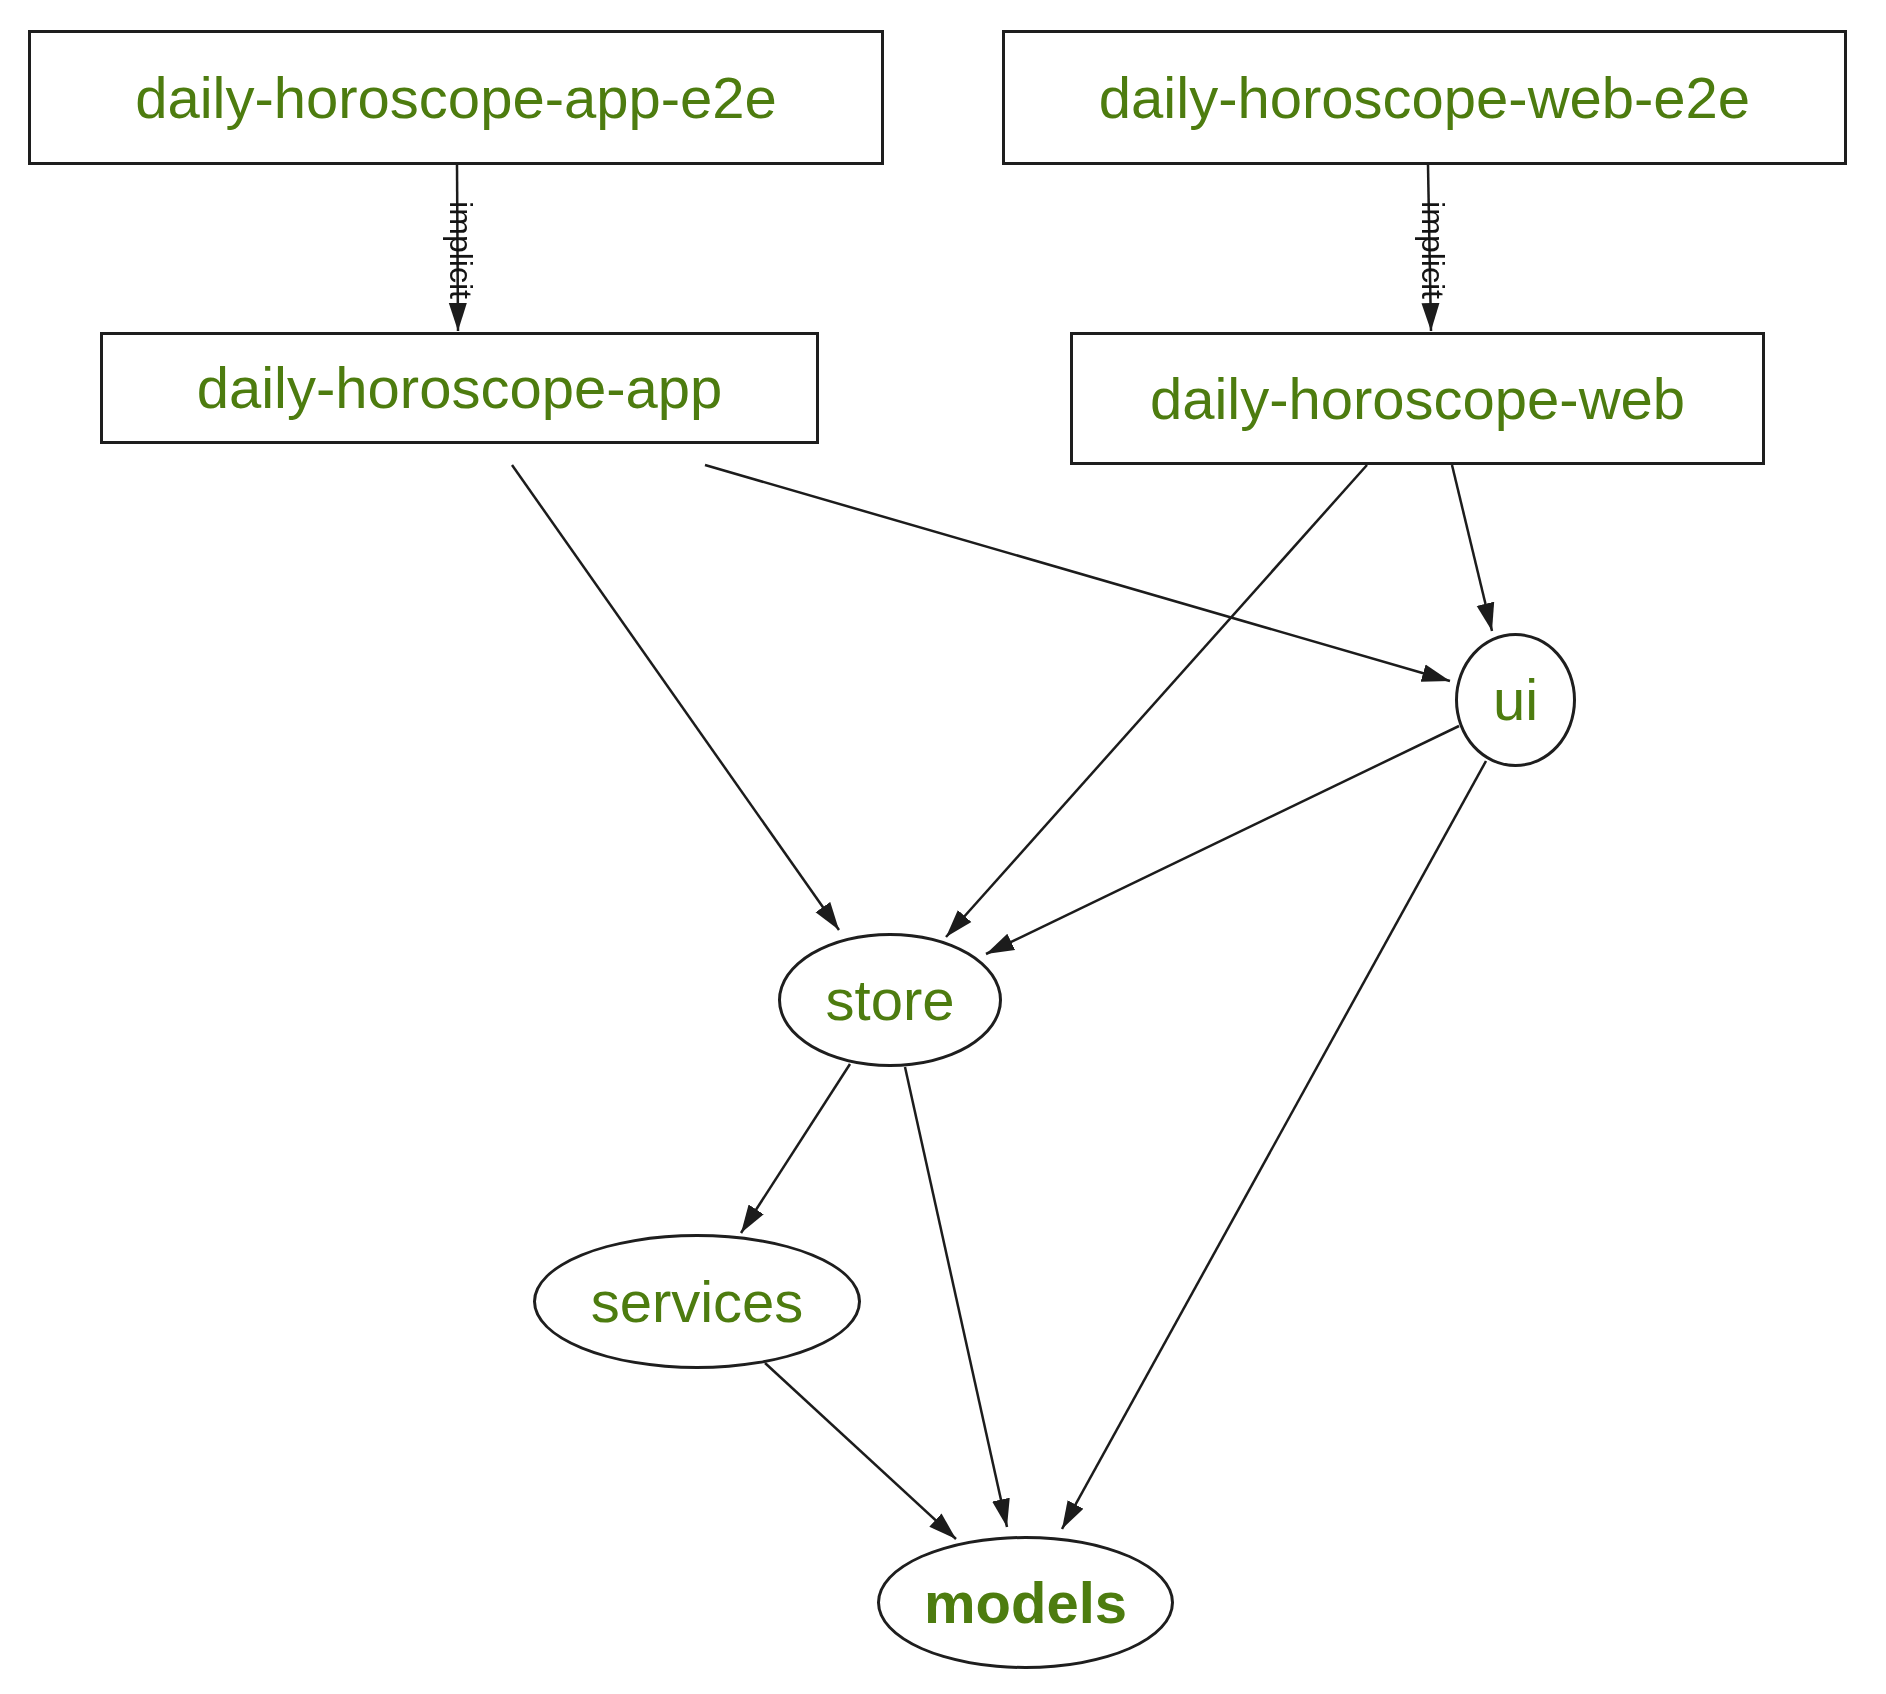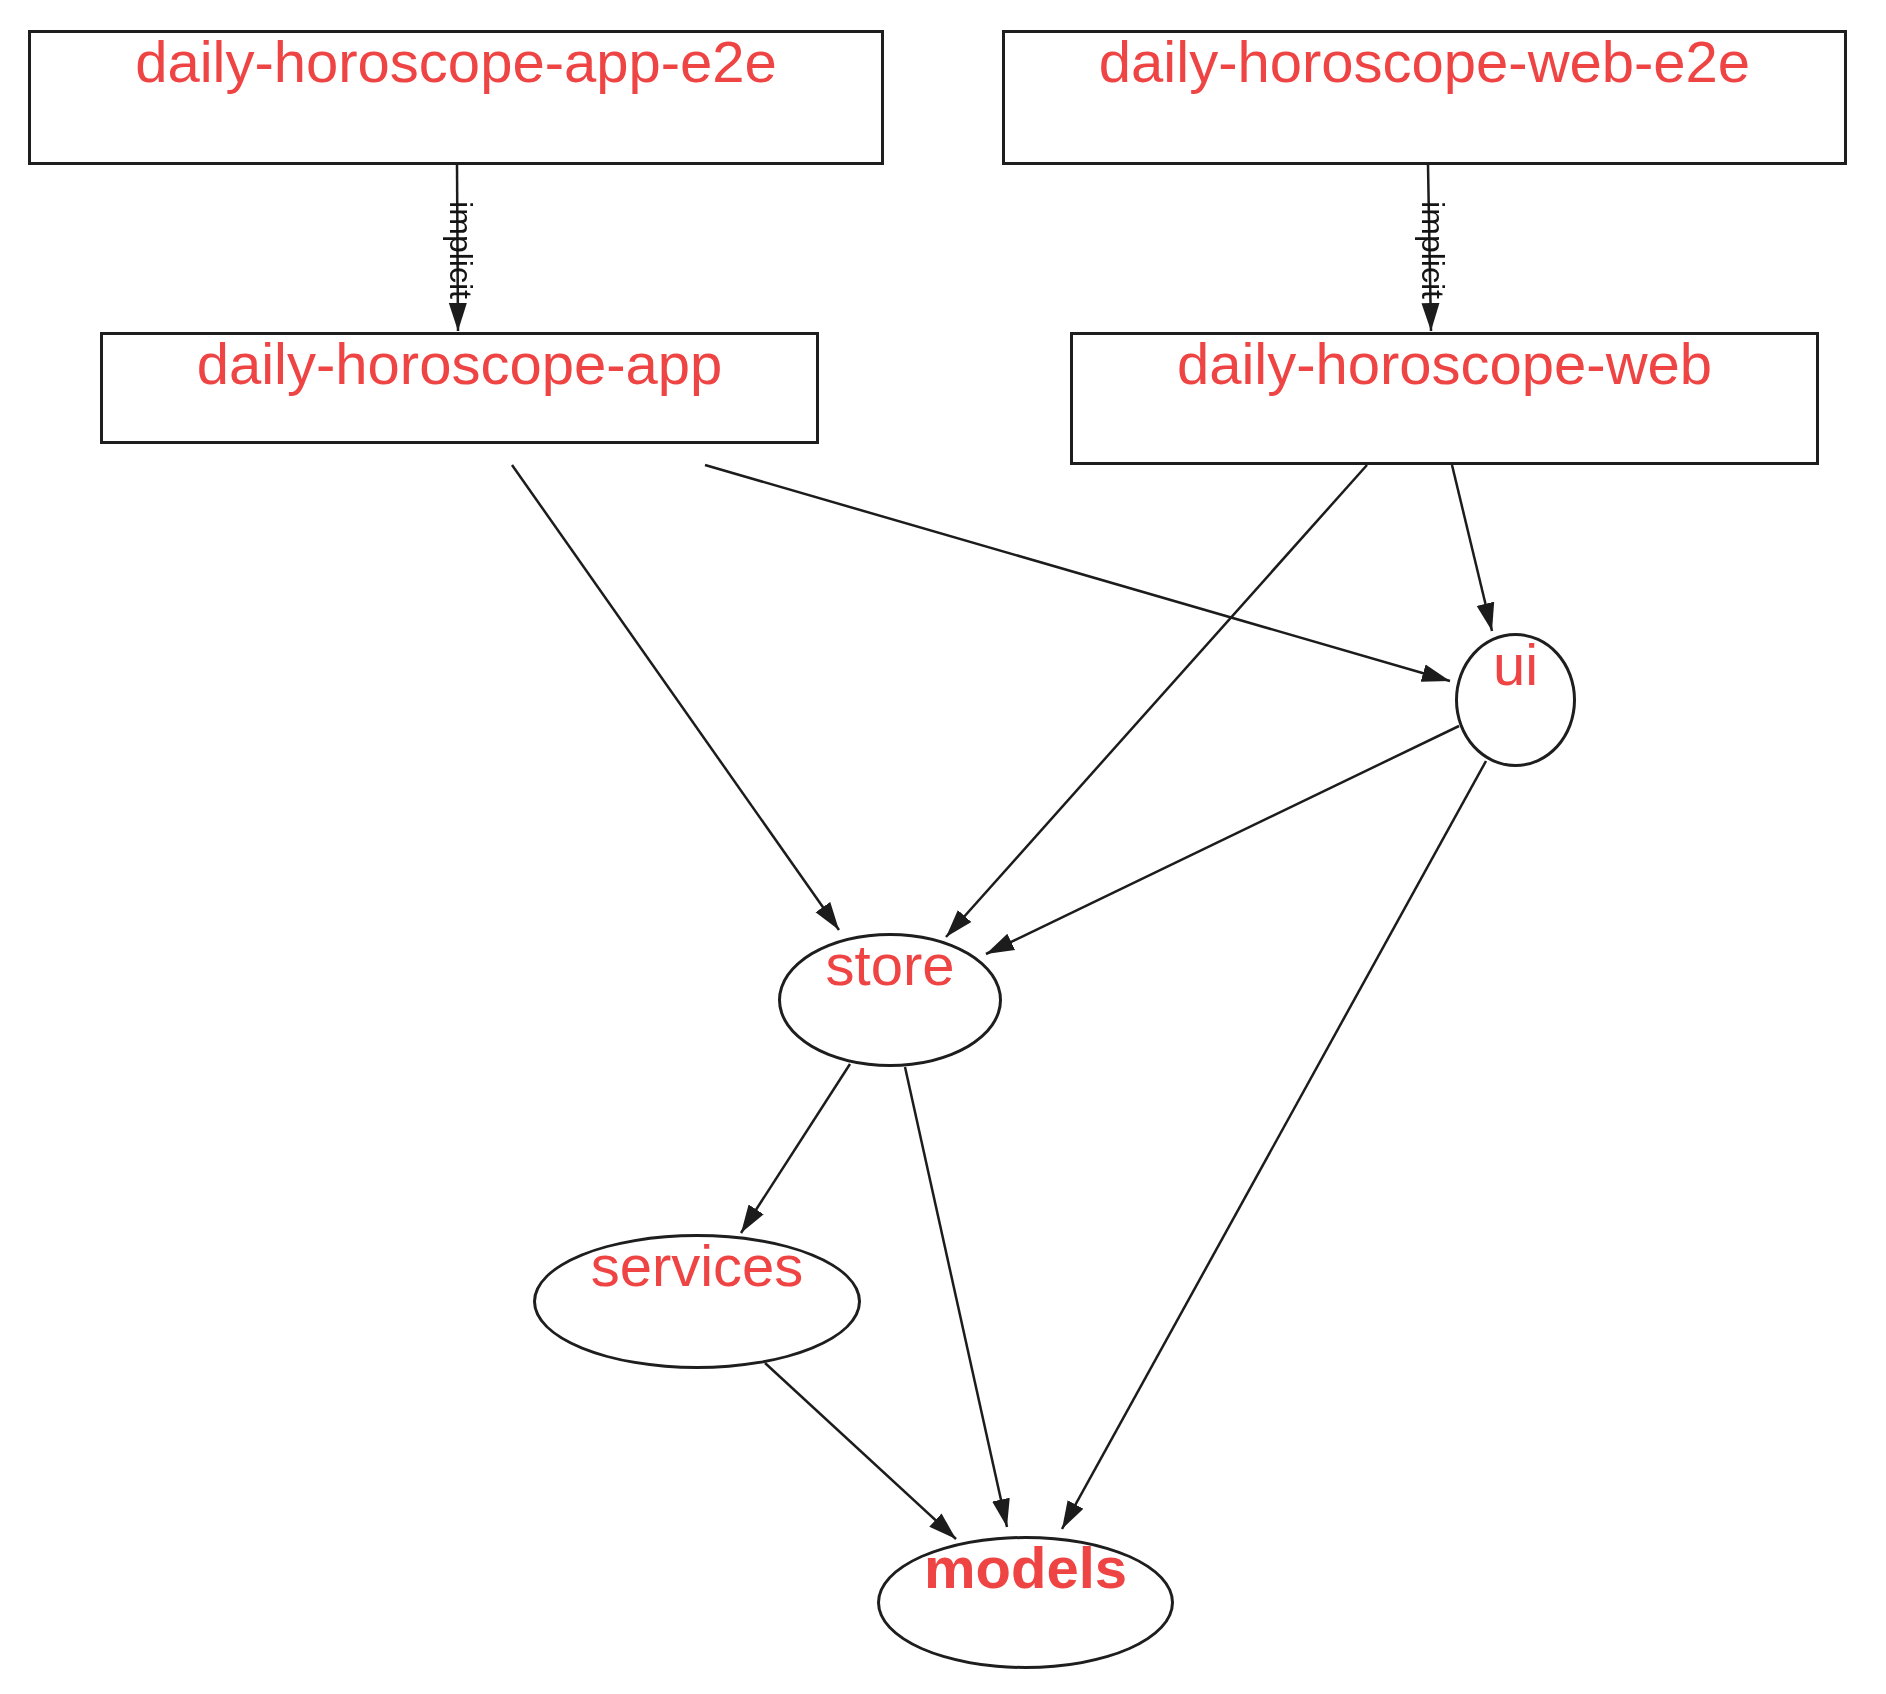--- a/index.html
+++ b/index.html
@@ -28,26 +28,26 @@
     stroke: #1c1c1c;
     stroke-width: 2.5;
     fill: none;
   }
   .node {
     position: absolute;
     box-sizing: border-box;
     background: #ffffff;
     border: 3px solid #1e1e1e;
     display: flex;
-    align-items: flex-start;
+    align-items: center;
     justify-content: center;
     font-size: 58px;
     line-height: 1;
     white-space: nowrap;
-    color: #ef4444;
+    color: #4d7c0f;
   }
   .node.ellipse {
     border-radius: 50%;
   }
   .edge-label {
     position: absolute;
     font-size: 32px;
     line-height: 1;
     white-space: nowrap;
     color: #141414;
@@ -84,21 +84,21 @@
   </div>
 
   <div class="node box" style="left:1002px; top:30px; width:845px; height:135px;">
     <span>daily-horoscope-web-e2e</span>
   </div>
 
   <div class="node box" style="left:100px; top:332px; width:719px; height:112px;">
     <span>daily-horoscope-app</span>
   </div>
 
-  <div class="node box" style="left:1070px; top:332px; width:749px; height:133px;">
+  <div class="node box" style="left:1070px; top:332px; width:695px; height:133px;">
     <span>daily-horoscope-web</span>
   </div>
 
   <div class="node ellipse" style="left:1455px; top:633px; width:121px; height:134px;">
     <span>ui</span>
   </div>
 
   <div class="node ellipse" style="left:778px; top:933px; width:224px; height:134px;">
     <span>store</span>
   </div>

